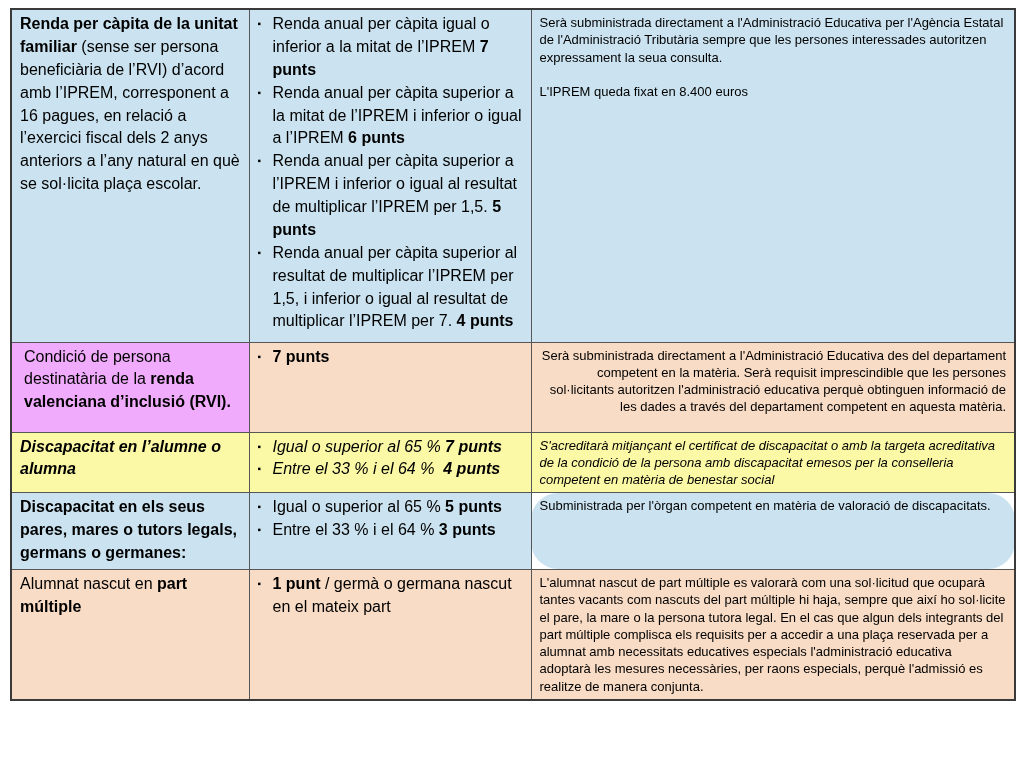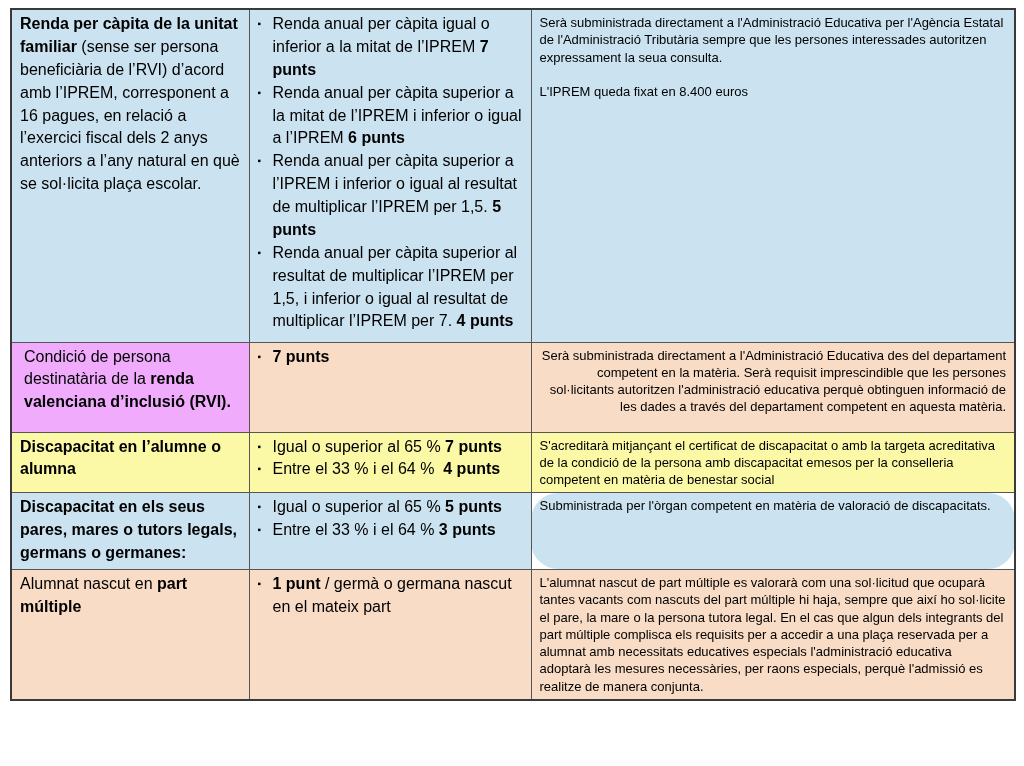--- a/index.html
+++ b/index.html
@@ -24,21 +24,21 @@
   col.c2 { width: 282px; }
   col.c3 { width: 484px; }
 
   td {
     border: 1px solid #565656;
     vertical-align: top;
     padding: 3px 8px 4px 8px;
   }
   tr.h1 td { height: 333px; }
   tr.h2 td { height: 90px;  }
-  tr.h3 td { height: 52px;  }
+  tr.h3 td { height: 52px; font-style: italic;  }
   tr.h4 td { height: 72px;  }
   tr.h5 td { height: 107px; }
 
   .criteria-cell, .points-cell {
     font-size: 16px;
     line-height: 1.43;
   }
   .info-cell {
     font-size: 13px;
     line-height: 1.33;

